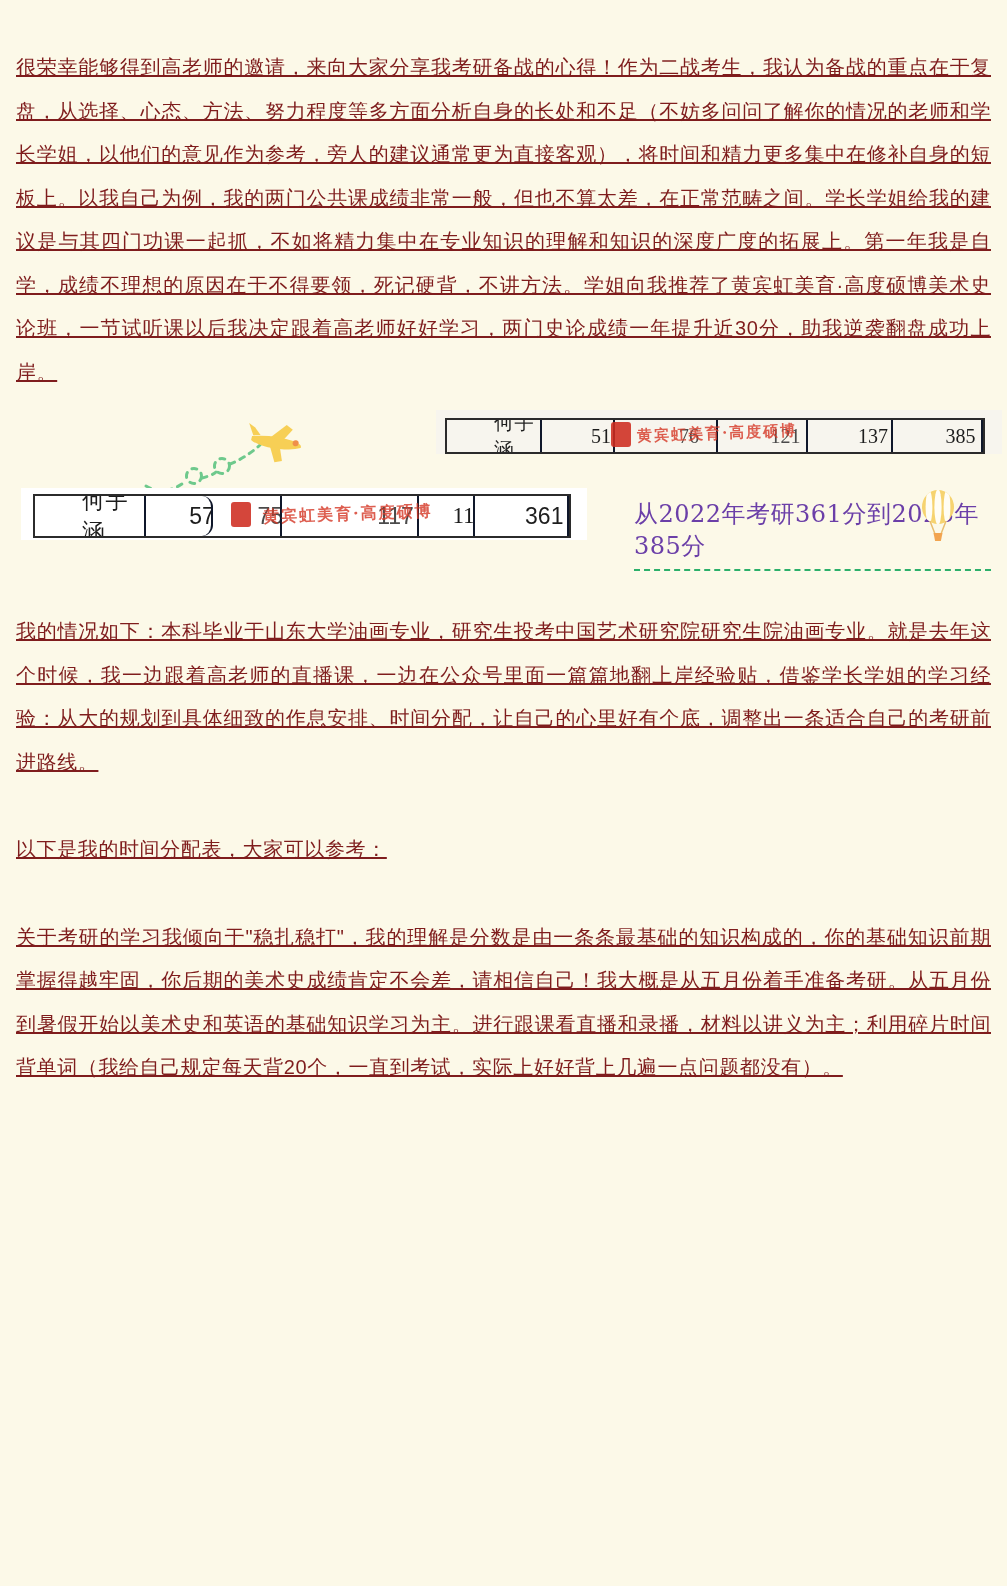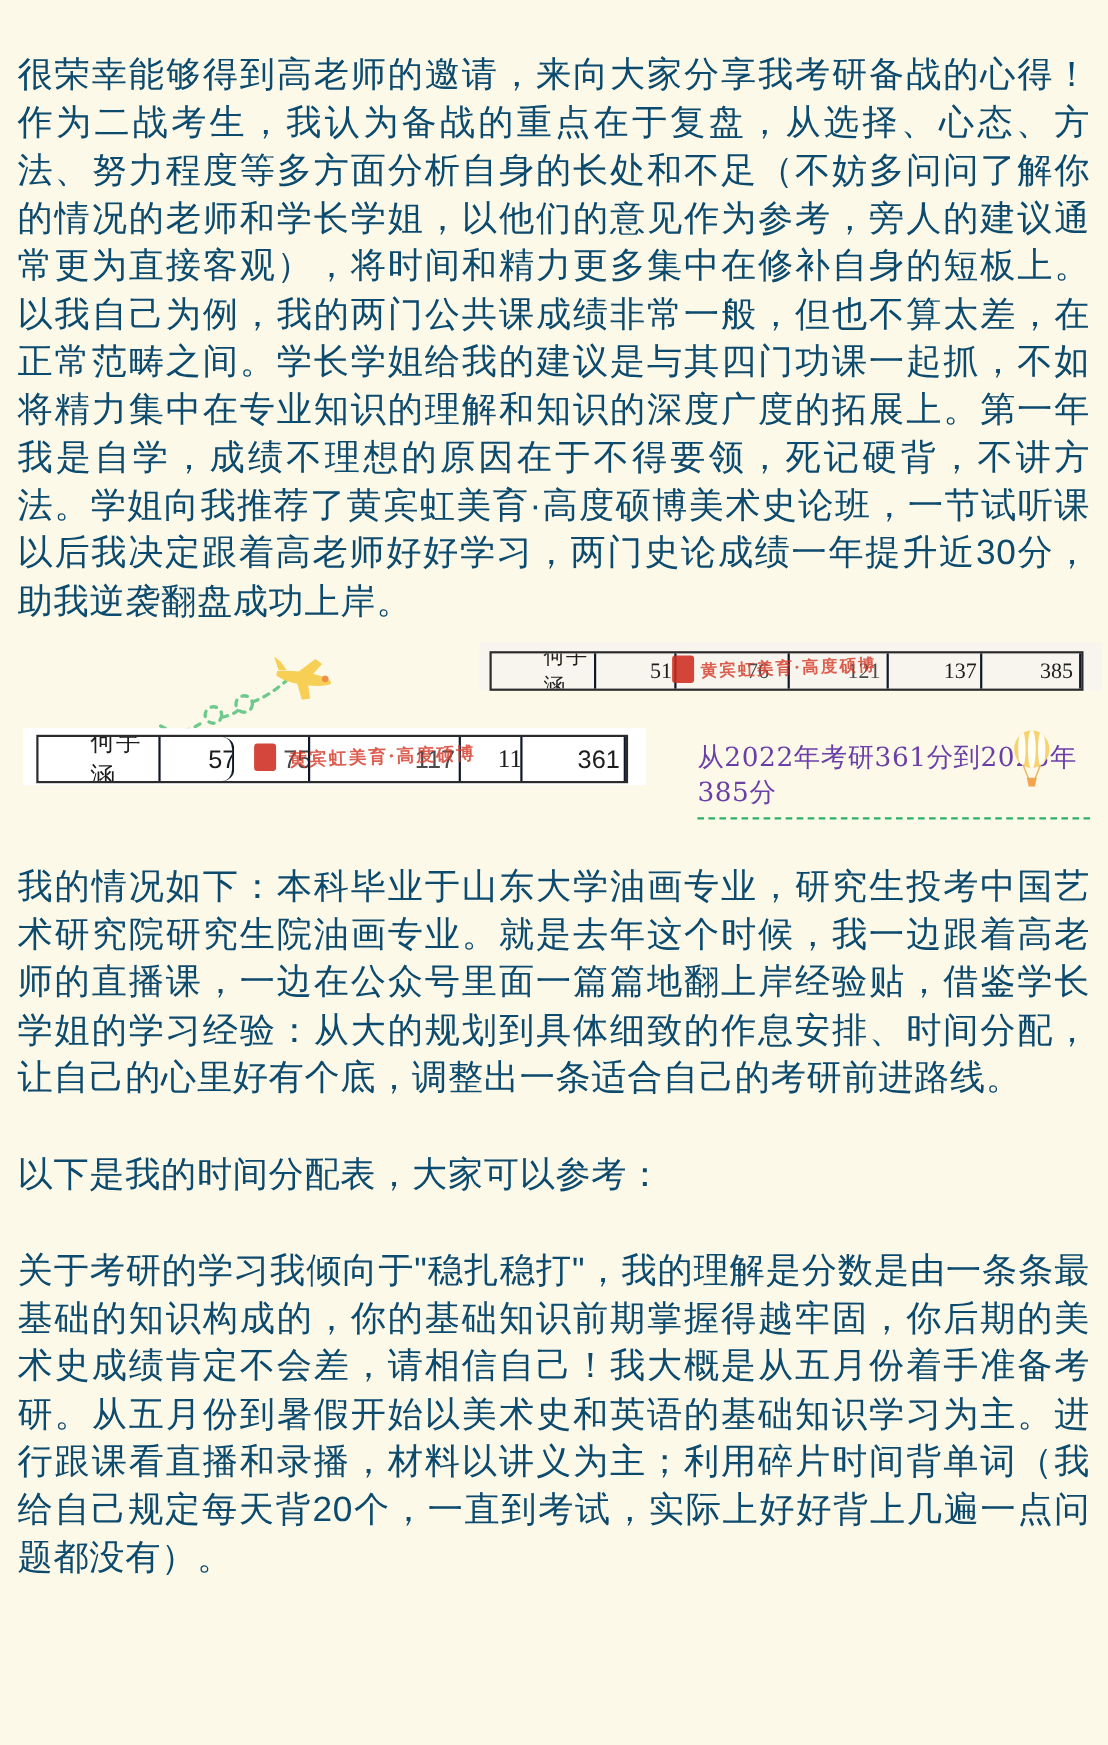--- a/index.html
+++ b/index.html
@@ -4,22 +4,22 @@
 <style>
   html,body{margin:0;padding:0;}
   body{
     width:1007px;height:1586px;overflow:hidden;
     background:#fcf9e8;color:#111;
     font-family:"Liberation Sans",sans-serif;
     position:relative;
   }
   .content{padding:46px 16px 0;}
   .para{
-    font-size:32px;line-height:43.5px;letter-spacing:0.6px;
-    text-align:justify;margin:0 0 44px;color:#0c4a6e;
+    font-size:20px;line-height:43.5px;letter-spacing:0.6px;
+    text-align:justify;margin:0 0 44px;color:#7f1d1d;text-decoration:underline;
   }
   
   .media{position:relative;height:136px;margin:-28px 0 64px;}
   .strip{position:absolute;box-sizing:border-box;}
   .strip-2023{left:420px;top:0;width:566px;height:44px;background:#f7f5ee;padding:8px 0 0 9px;}
   .strip-2022{left:5px;top:78px;width:566px;height:52px;background:#ffffff;padding:6px 0 0 12px;}
   .score-row{
     display:flex;position:relative;border:2px solid #2b2b2b;background:transparent;
   }
   .row-2023{width:536px;height:32px;font-family:"Liberation Serif",serif;font-size:20px;}

